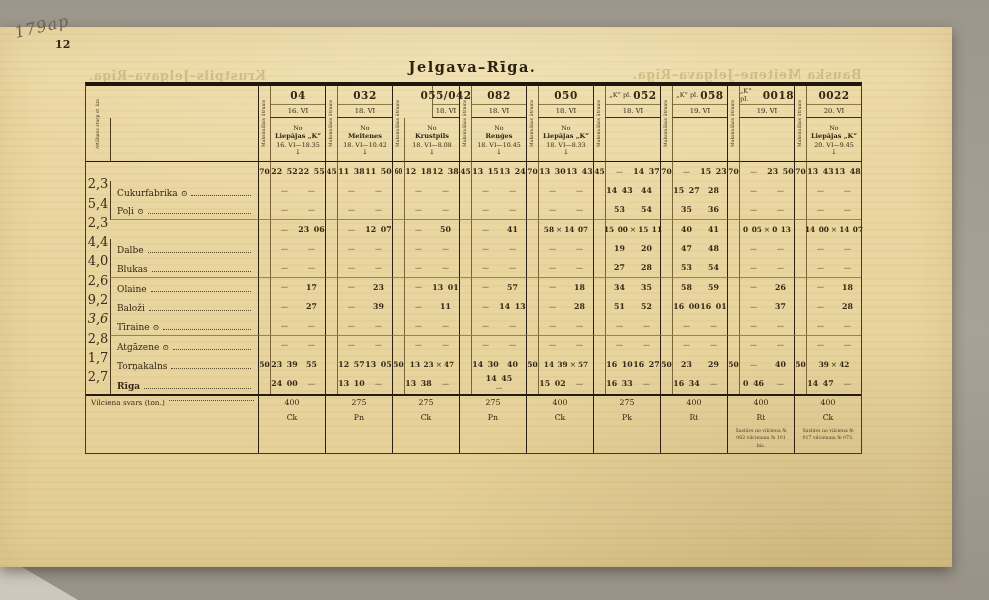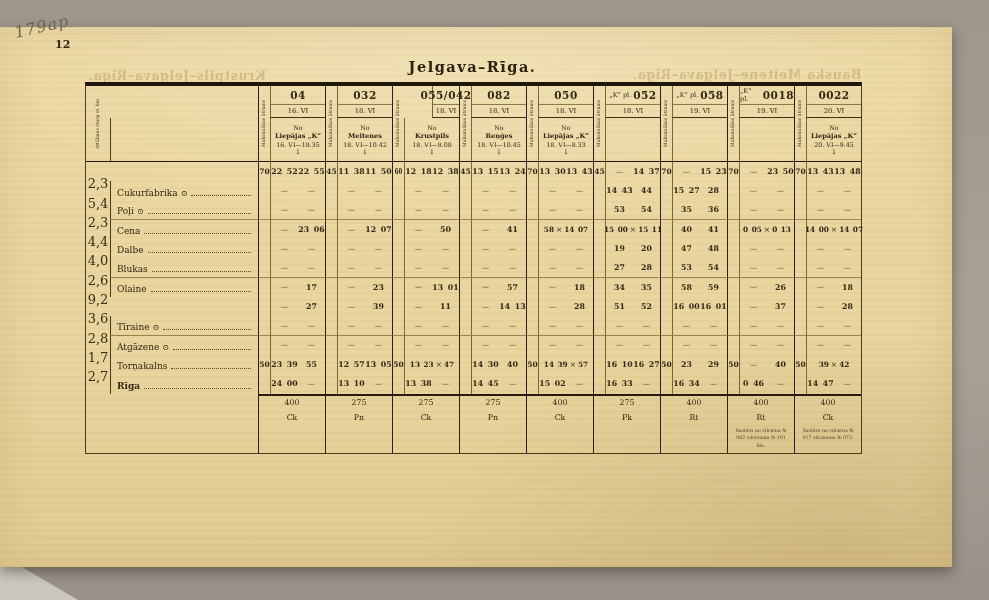--- a/index.html
+++ b/index.html
@@ -384,24 +384,20 @@
         <span class="half dash">—</span>
       </div>
       <div class="c bd spd blheavy gsep" style="grid-area: 5 / 19;"></div>
       <div class="c bd timec blthin gsep" style="grid-area: 5 / 20;">
         <span class="half dash">—</span>
         <span class="half dash">—</span>
       </div>
       <div class="c bd distc" style="grid-area: 6 / 1;">
         <span class="dnum">2,3</span>
       </div>
-      <div class="c bd stc blmed" style="grid-area: 6 / 2;">
-        <span class="sname">Cena</span>
-        <span class="leader"></span>
-      </div>
       <div class="c bd spd blheavy" style="grid-area: 6 / 3;"></div>
       <div class="c bd timec blthin" style="grid-area: 6 / 4;">
         <span class="half dash">—</span>
         <span class="half">23 06</span>
       </div>
       <div class="c bd spd blheavy" style="grid-area: 6 / 5;"></div>
       <div class="c bd timec blthin" style="grid-area: 6 / 6;">
         <span class="half dash">—</span>
         <span class="half">12 07</span>
       </div>
@@ -596,20 +592,24 @@
         <span class="half">26</span>
       </div>
       <div class="c bd spd blheavy" style="grid-area: 9 / 19;"></div>
       <div class="c bd timec blthin" style="grid-area: 9 / 20;">
         <span class="half dash">—</span>
         <span class="half">18</span>
       </div>
       <div class="c bd distc" style="grid-area: 10 / 1;">
         <span class="dnum">9,2</span>
       </div>
+      <div class="c bd stc blmed" style="grid-area: 10 / 2;">
+        <span class="sname">Baloži</span>
+        <span class="leader"></span>
+      </div>
       <div class="c bd spd blheavy" style="grid-area: 10 / 3;"></div>
       <div class="c bd timec blthin" style="grid-area: 10 / 4;">
         <span class="half dash">—</span>
         <span class="half">27</span>
       </div>
       <div class="c bd spd blheavy" style="grid-area: 10 / 5;"></div>
       <div class="c bd timec blthin" style="grid-area: 10 / 6;">
         <span class="half dash">—</span>
         <span class="half">39</span>
       </div>
@@ -641,21 +641,21 @@
       <div class="c bd spd blheavy" style="grid-area: 10 / 17;"></div>
       <div class="c bd timec blthin" style="grid-area: 10 / 18;">
         <span class="half dash">—</span>
         <span class="half">37</span>
       </div>
       <div class="c bd spd blheavy" style="grid-area: 10 / 19;"></div>
       <div class="c bd timec blthin" style="grid-area: 10 / 20;">
         <span class="half dash">—</span>
         <span class="half">28</span>
       </div>
-      <div class="c bd distc" style="grid-area: 11 / 1;">
+      <div class="c bd distc" style="grid-area: 11 / 1; font-style: italic;">
         <span class="dnum">3,6</span>
       </div>
       <div class="c bd stc blmed gsep" style="grid-area: 11 / 2;">
         <span class="sname">Tīraine</span>
         <span class="ssym">⊙</span>
         <span class="leader"></span>
       </div>
       <div class="c bd spd blheavy gsep" style="grid-area: 11 / 3;"></div>
       <div class="c bd timec blthin gsep" style="grid-area: 11 / 4;">
         <span class="half dash">—</span>
@@ -837,21 +837,21 @@
       <div class="c bd timec blthin" style="grid-area: 14 / 6;">
         <span class="half">13 10</span>
         <span class="half dash">—</span>
       </div>
       <div class="c bd spd blheavy" style="grid-area: 14 / 7;"></div>
       <div class="c bd timec blthin" style="grid-area: 14 / 8;">
         <span class="half">13 38</span>
         <span class="half dash">—</span>
       </div>
       <div class="c bd spd blheavy" style="grid-area: 14 / 9;"></div>
-      <div class="c bd timec blthin" style="grid-area: 14 / 10;">
+      <div class="c bd timec blthin" style="grid-area: 14 / 10; flex-direction: column;">
         <span class="half">14 45</span>
         <span class="half dash">—</span>
       </div>
       <div class="c bd spd blheavy" style="grid-area: 14 / 11;"></div>
       <div class="c bd timec blthin" style="grid-area: 14 / 12;">
         <span class="half">15 02</span>
         <span class="half dash">—</span>
       </div>
       <div class="c bd spd blheavy" style="grid-area: 14 / 13;"></div>
       <div class="c bd timec blthin" style="grid-area: 14 / 14;">
@@ -865,20 +865,24 @@
       </div>
       <div class="c bd spd blheavy" style="grid-area: 14 / 17;"></div>
       <div class="c bd timec blthin" style="grid-area: 14 / 18;">
         <span class="half">0 46</span>
         <span class="half dash">—</span>
       </div>
       <div class="c bd spd blheavy" style="grid-area: 14 / 19;"></div>
       <div class="c bd timec blthin" style="grid-area: 14 / 20;">
         <span class="half">14 47</span>
         <span class="half dash">—</span>
+      </div>
+      <div class="c ft ftop lblc" style="grid-area: 15 / 1 / auto / span 2;">
+        <span class="flbl">Vilciena svars (ton.)</span>
+        <span class="leader l2"></span>
       </div>
       <div class="c ft lblc" style="grid-area: 17 / 1 / auto / span 2;"></div>
       <div class="c ft ftop blheavy valc" style="grid-area: 15 / 3 / auto / span 2;">
         <span class="fval">400</span>
       </div>
       <div class="c ft blheavy valc" style="grid-area: 16 / 3 / auto / span 2;">
         <span class="fval">Ck</span>
       </div>
       <div class="c ft blheavy notec" style="grid-area: 17 / 3 / auto / span 2;"></div>
       <div class="c ft ftop blheavy valc" style="grid-area: 15 / 5 / auto / span 2;">

